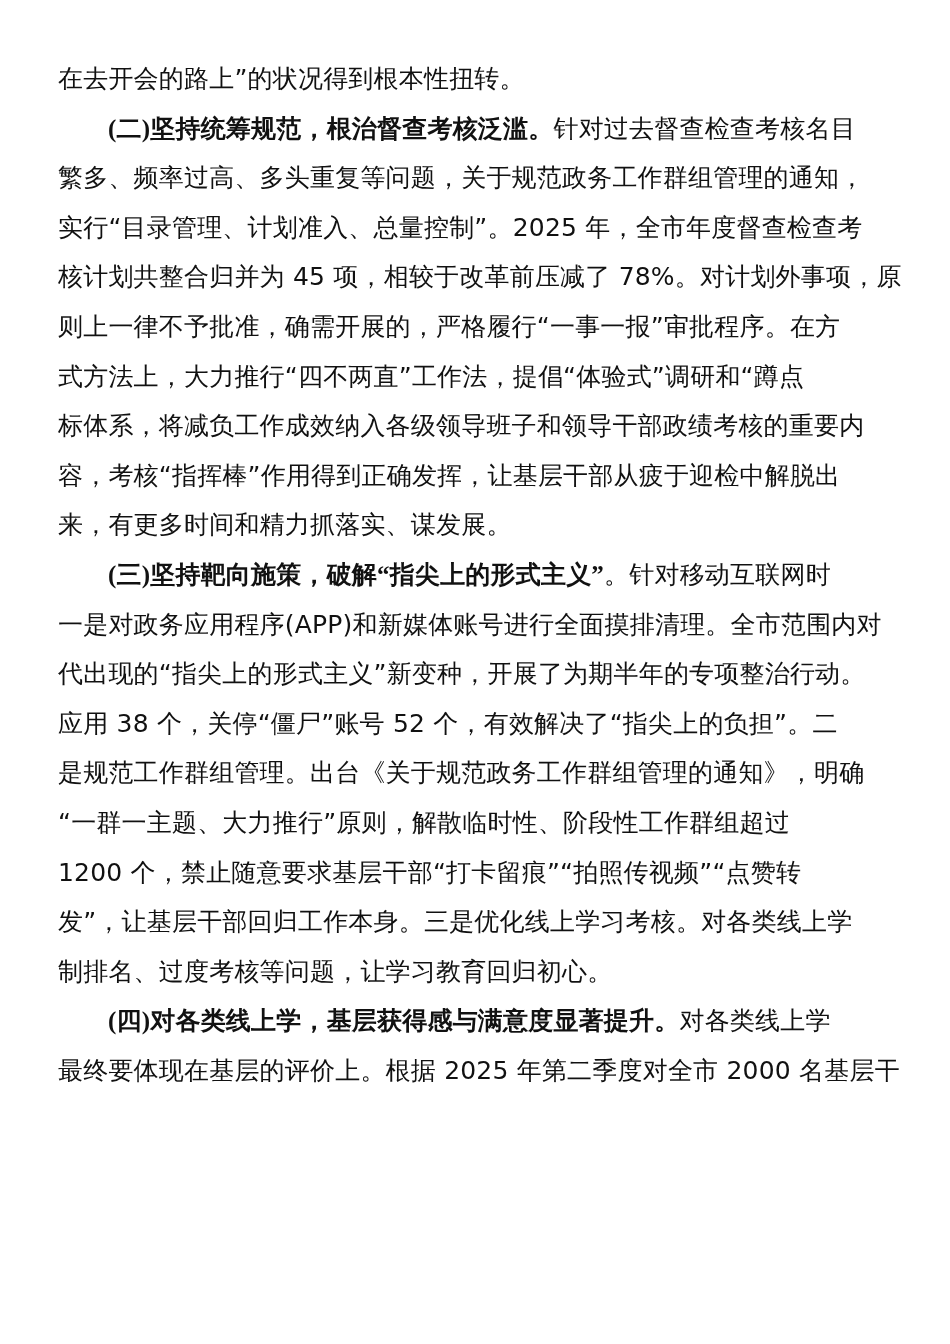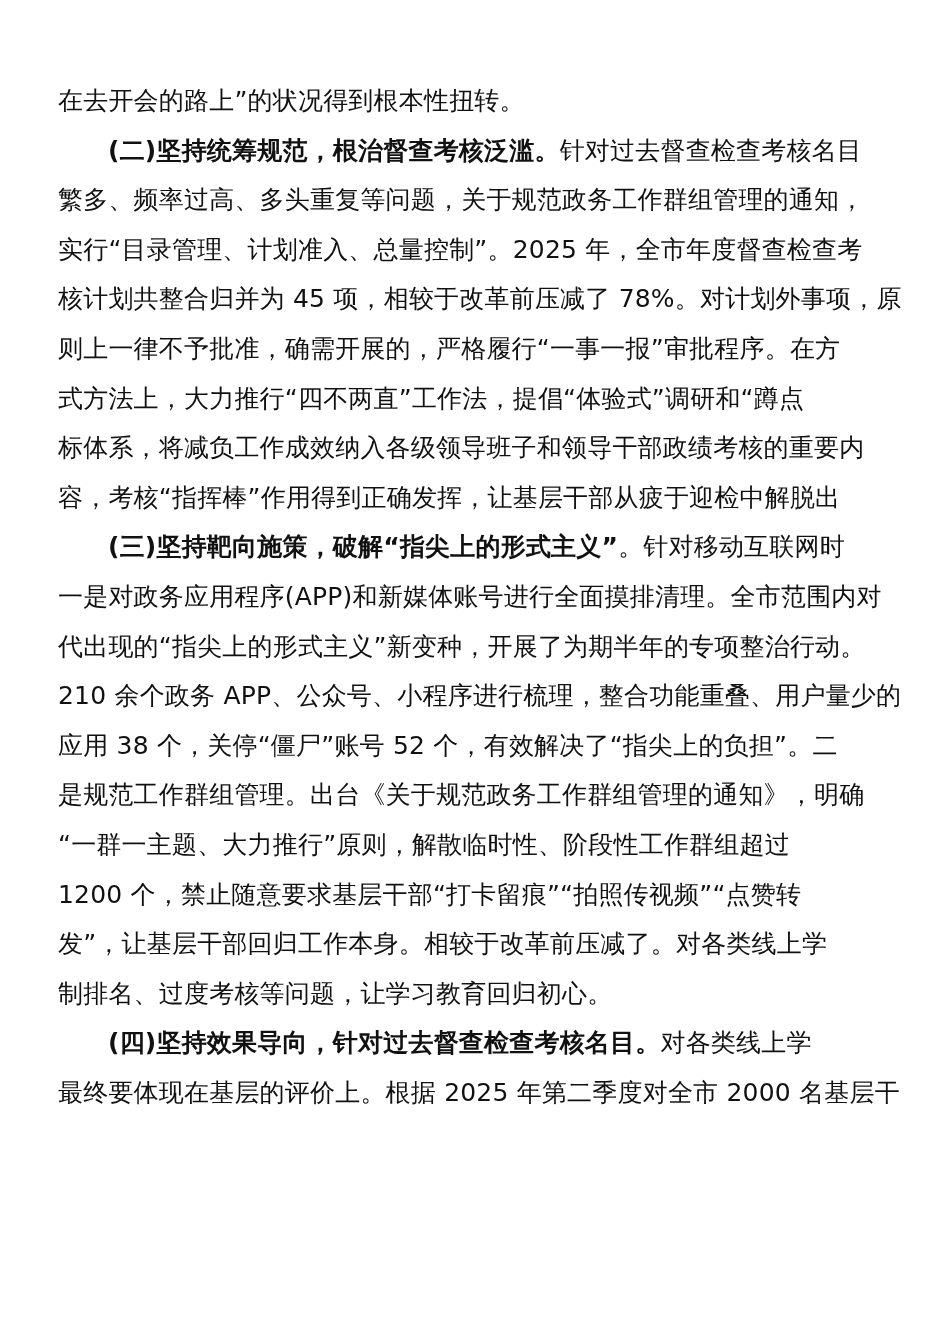--- a/index.html
+++ b/index.html
@@ -11,59 +11,60 @@
       width: 950px;
       height: 1344px;
       overflow: hidden;
       position: relative;
       font-family: "DejaVu Sans", "Liberation Sans", sans-serif;
       color: #111111;
     }
     .page {
       position: absolute;
       left: 58px;
-      top: 76px;
+      top: 54px;
       width: 834px;
     }
     .line {
       display: block;
       height: 49.6px;
       line-height: 49.6px;
       font-size: 25px;
       white-space: nowrap;
       letter-spacing: 0.2px;
     }
     .indent {
       padding-left: 50px;
     }
     .heading {
       font-weight: bold;
+      font-family: Liberation Serif, serif;
     }
   </style>
 </head>
 <body>
 
 <div class="page">
   <span class="line">在去开会的路上”的状况得到根本性扭转。</span>
 
   <span class="line indent"><span class="heading">(二)坚持统筹规范，根治督查考核泛滥。</span><span>针对过去督查检查考核名目</span></span>
   <span class="line">繁多、频率过高、多头重复等问题，关于规范政务工作群组管理的通知，</span>
   <span class="line">实行“目录管理、计划准入、总量控制”。2025 年，全市年度督查检查考</span>
   <span class="line">核计划共整合归并为 45 项，相较于改革前压减了 78%。对计划外事项，原</span>
   <span class="line">则上一律不予批准，确需开展的，严格履行“一事一报”审批程序。在方</span>
   <span class="line">式方法上，大力推行“四不两直”工作法，提倡“体验式”调研和“蹲点</span>
   <span class="line">标体系，将减负工作成效纳入各级领导班子和领导干部政绩考核的重要内</span>
   <span class="line">容，考核“指挥棒”作用得到正确发挥，让基层干部从疲于迎检中解脱出</span>
+  <span class="line">来，有更多时间和精力抓落实、谋发展。</span>
 
   <span class="line indent"><span class="heading">(三)坚持靶向施策，破解“指尖上的形式主义”</span><span>。针对移动互联网时</span></span>
   <span class="line">一是对政务应用程序(APP)和新媒体账号进行全面摸排清理。全市范围内对</span>
   <span class="line">代出现的“指尖上的形式主义”新变种，开展了为期半年的专项整治行动。</span>
-  <span class="line">210 余个政务 APP、公众号、小程序进行梳理，整合功能重叠、用户量少的</span>
   <span class="line">应用 38 个，关停“僵尸”账号 52 个，有效解决了“指尖上的负担”。二</span>
   <span class="line">是规范工作群组管理。出台《关于规范政务工作群组管理的通知》，明确</span>
   <span class="line">“一群一主题、大力推行”原则，解散临时性、阶段性工作群组超过</span>
   <span class="line">1200 个，禁止随意要求基层干部“打卡留痕”“拍照传视频”“点赞转</span>
-  <span class="line">发”，让基层干部回归工作本身。相较于改革前压减了。对各类线上学</span>
+  <span class="line">发”，让基层干部回归工作本身。三是优化线上学习考核。对各类线上学</span>
   <span class="line">制排名、过度考核等问题，让学习教育回归初心。</span>
 
-  <span class="line indent"><span class="heading">(四)坚持效果导向，针对过去督查检查考核名目。</span><span>对各类线上学</span></span>
+  <span class="line indent"><span class="heading">(四)对各类线上学，基层获得感与满意度显著提升。</span><span>对各类线上学</span></span>
   <span class="line">最终要体现在基层的评价上。根据 2025 年第二季度对全市 2000 名基层干</span>
 </div>
 
 </body></html>

